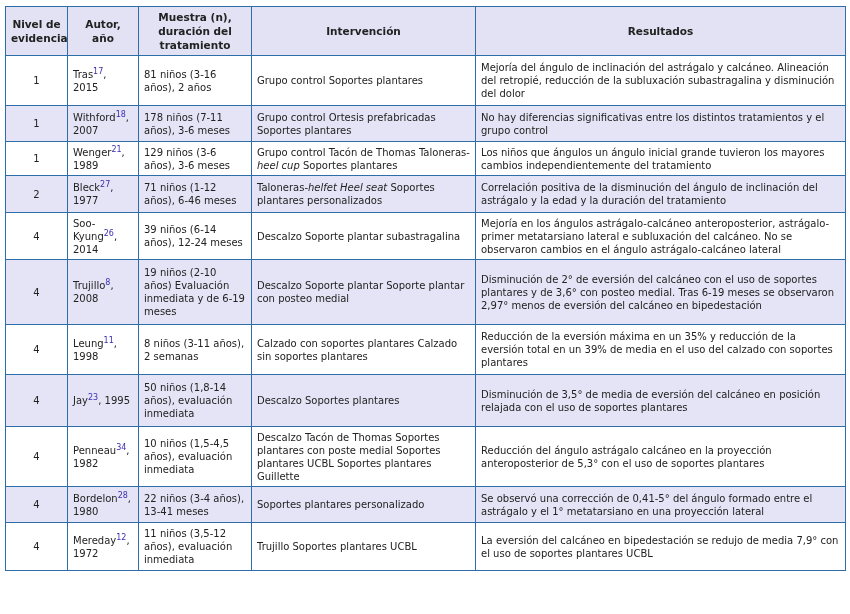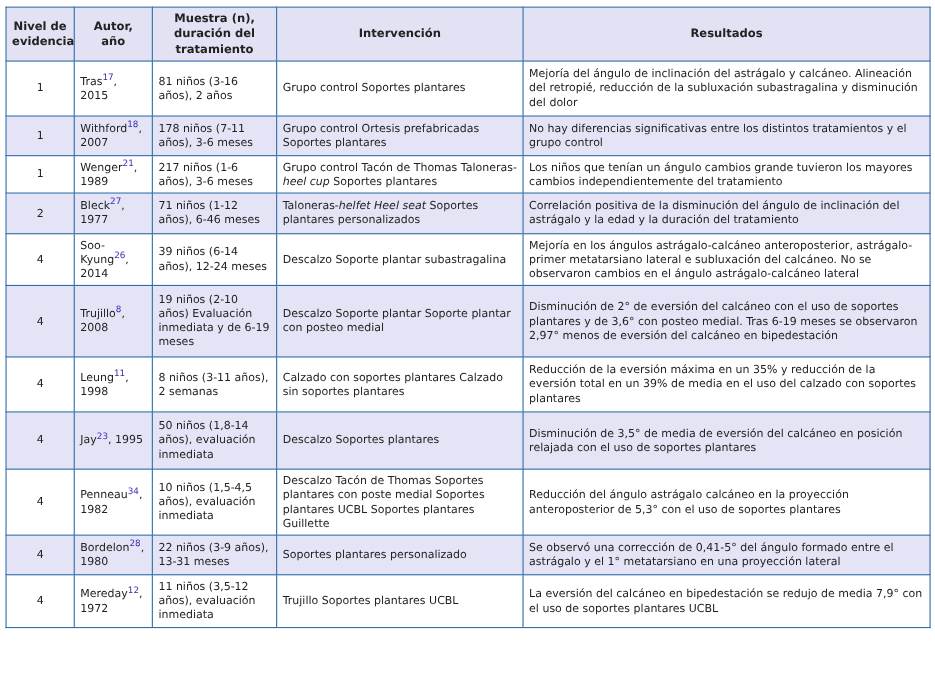--- a/index.html
+++ b/index.html
@@ -53,23 +53,23 @@
         <tr class="even" style="height: 36px;">
           <td class="center">1</td>
           <td><span>Withford</span><sup>18</sup><span>, 2007</span></td>
           <td>178 niños (7-11 años), 3-6 meses</td>
           <td>Grupo control Ortesis prefabricadas Soportes plantares</td>
           <td>No hay diferencias significativas entre los distintos tratamientos y el grupo control</td>
         </tr>
         <tr class="odd" style="height: 34px;">
           <td class="center">1</td>
           <td><span>Wenger</span><sup>21</sup><span>, 1989</span></td>
-          <td>217 niños (1-6 años), 3-6 meses</td>
+          <td>129 niños (3-6 años), 3-6 meses</td>
           <td><span>Grupo control Tacón de Thomas Taloneras-</span><em>heel cup</em><span> Soportes plantares</span></td>
-          <td>Los niños que tenían un ángulo cambios grande tuvieron los mayores cambios independientemente del tratamiento</td>
+          <td>Los niños que ángulos un ángulo inicial grande tuvieron los mayores cambios independientemente del tratamiento</td>
         </tr>
         <tr class="even" style="height: 37px;">
           <td class="center">2</td>
           <td><span>Bleck</span><sup>27</sup><span>, 1977</span></td>
           <td>71 niños (1-12 años), 6-46 meses</td>
           <td><span>Taloneras-</span><em>helfet Heel seat</em><span> Soportes plantares personalizados</span></td>
           <td>Correlación positiva de la disminución del ángulo de inclinación del astrágalo y la edad y la duración del tratamiento</td>
         </tr>
         <tr class="odd" style="height: 47px;">
           <td class="center">4</td>
@@ -102,21 +102,21 @@
         <tr class="odd" style="height: 60px;">
           <td class="center">4</td>
           <td><span>Penneau</span><sup>34</sup><span>, 1982</span></td>
           <td>10 niños (1,5-4,5 años), evaluación inmediata</td>
           <td>Descalzo Tacón de Thomas Soportes plantares con poste medial Soportes plantares UCBL Soportes plantares Guillette</td>
           <td>Reducción del ángulo astrágalo calcáneo en la proyección anteroposterior de 5,3° con el uso de soportes plantares</td>
         </tr>
         <tr class="even" style="height: 36px;">
           <td class="center">4</td>
           <td><span>Bordelon</span><sup>28</sup><span>, 1980</span></td>
-          <td>22 niños (3-9 años), 13-31 meses</td>
+          <td>22 niños (3-4 años), 13-41 meses</td>
           <td>Soportes plantares personalizado</td>
           <td>Se observó una corrección de 0,41-5° del ángulo formado entre el astrágalo y el 1° metatarsiano en una proyección lateral</td>
         </tr>
         <tr class="odd" style="height: 48px;">
           <td class="center">4</td>
           <td><span>Mereday</span><sup>12</sup><span>, 1972</span></td>
           <td>11 niños (3,5-12 años), evaluación inmediata</td>
           <td>Trujillo Soportes plantares UCBL</td>
           <td>La eversión del calcáneo en bipedestación se redujo de media 7,9° con el uso de soportes plantares UCBL</td>
         </tr>

